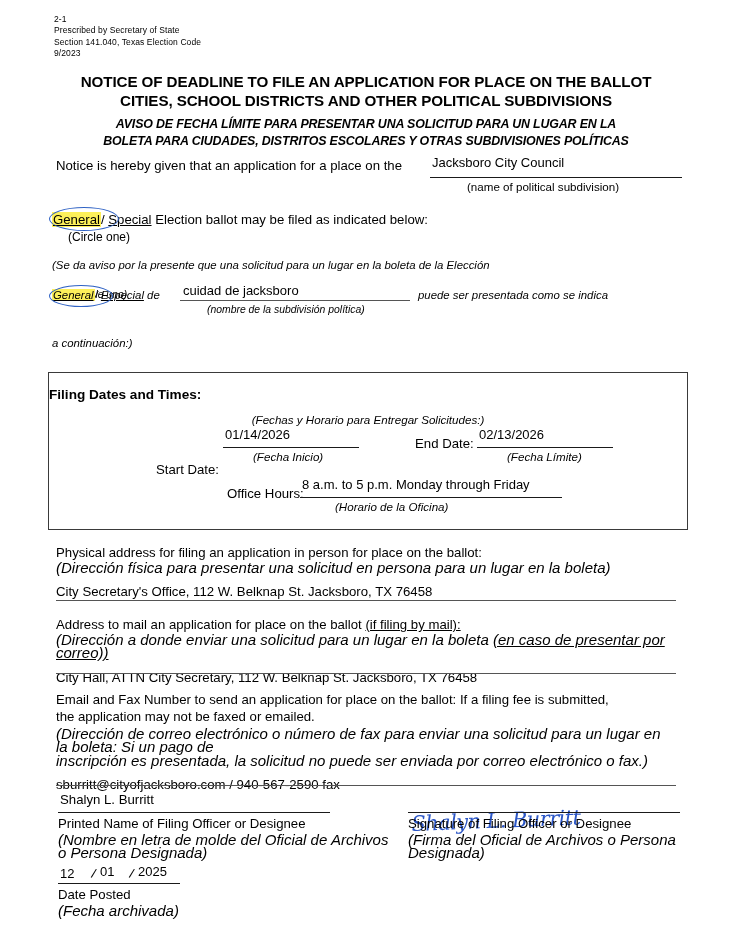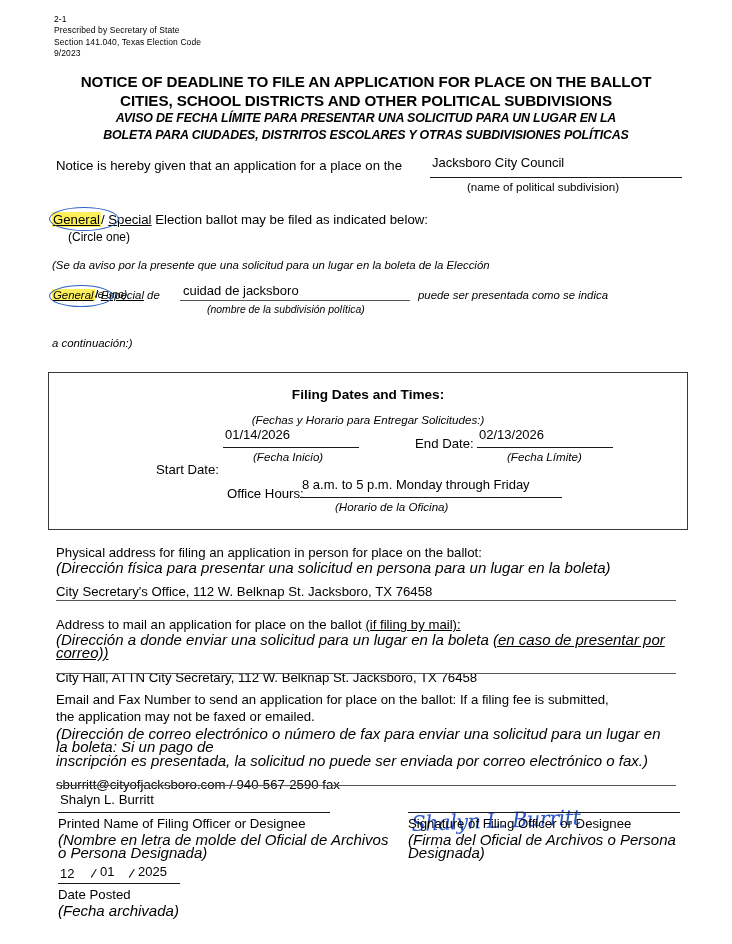--- a/index.html
+++ b/index.html
@@ -38,20 +38,21 @@
     width: 660px;
     text-align: center;
   }
   .title-en {
     font-size: 15.2px;
     font-weight: bold;
     line-height: 19px;
     letter-spacing: -.1px;
   }
   .title-es {
+    margin-top: 6px;
     font-size: 12.4px;
     font-weight: bold;
     font-style: italic;
     line-height: 16.5px;
     letter-spacing: -.15px;
   }
 
   
   .en {
     font-size: 13.2px;
@@ -124,21 +125,21 @@
     width: 640px;
     height: 158px;
     border: 1.3px solid #3a3a3a;
     box-sizing: border-box;
     background: #ffffff;
   }
   .box-title {
     position: absolute;
     left: 0; right: 0;
     top: 14px;
-    text-align: center;
+    text-align: left;
     font-size: 13.6px;
     font-weight: bold;
   }
   .box-title-es {
     position: absolute;
     left: 0; right: 0;
     top: 40px;
     text-align: center;
     font-size: 11.6px;
     font-style: italic;

